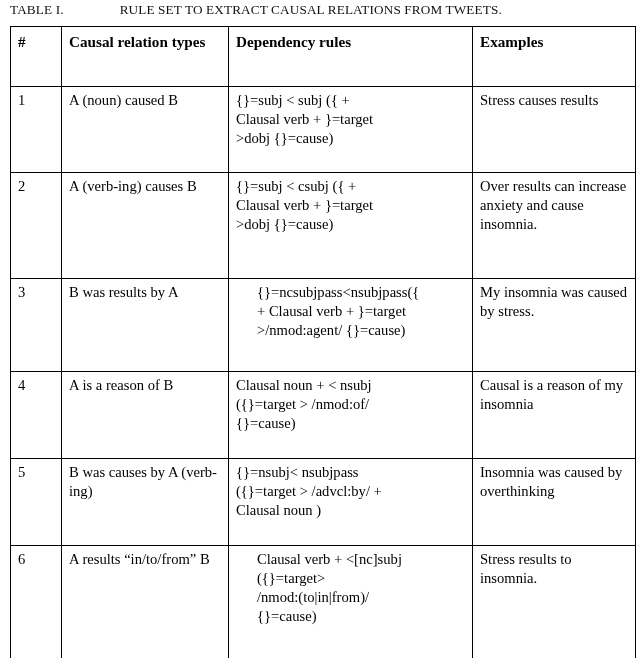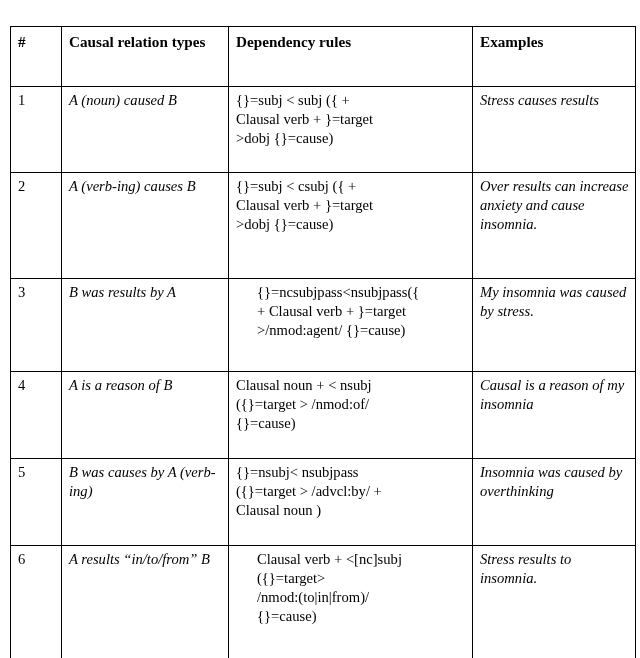--- a/index.html
+++ b/index.html
@@ -92,27 +92,30 @@
   .cell-num { text-align: left; }
 
   .rule-cell { white-space: pre-line; }
   .rule-cell.justify {
     white-space: pre-line;
     text-align: justify;
     text-align-last: left;
     padding-left: 28px;
   }
 
-  .type-cell, .ex-cell { white-space: pre-line; font-style: italic; }
+  .type-cell, .ex-cell { white-space: pre-line; }
 </style>
 </head>
 <body>
 
 <div class="page">
 
+  <div class="caption">
+    <span class="caption-label">TABLE I.</span><span class="caption-gap"></span><span class="caption-title">RULE SET TO EXTRACT CAUSAL RELATIONS FROM TWEETS.</span>
+  </div>
 
   <table class="rules-table">
     <colgroup>
       <col class="c-num">
       <col class="c-type">
       <col class="c-rule">
       <col class="c-ex">
     </colgroup>
     <thead>
       <tr>

